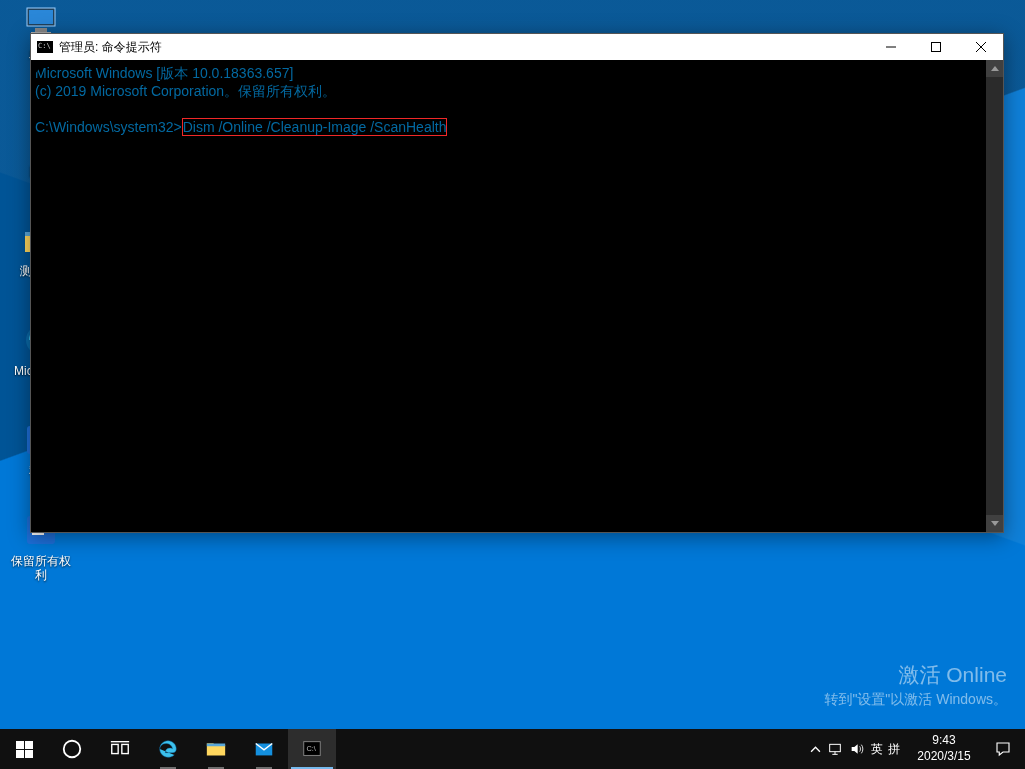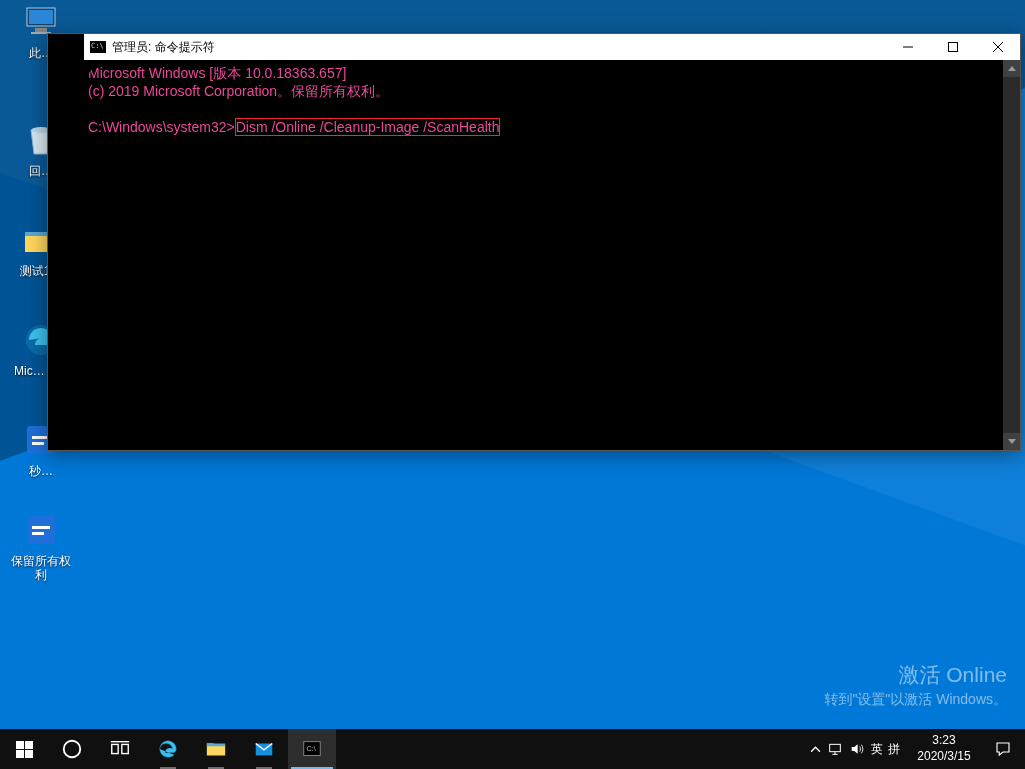--- a/index.html
+++ b/index.html
@@ -13,30 +13,30 @@
 .desk-icon { position: absolute; width: 70px; text-align: center; color: #fff; font-size: 12px; text-shadow: 0 1px 2px rgba(0,0,0,0.8); cursor: default; }
 .desk-icon .glyph { width: 40px; height: 40px; margin: 0 auto 4px; display: flex; align-items: center; justify-content: center; }
 .desk-icon .label { line-height: 1.2; word-break: break-all; }
 
 
 .watermark { position: absolute; right: 18px; bottom: 60px; text-align: right; color: rgba(255,255,255,0.5); }
 .watermark .wm1 { font-size: 21px; }
 .watermark .wm2 { font-size: 14px; margin-top: 2px; }
 
 
-.cmd-window { position: absolute; left: 47px; top: 33px; width: 974px; height: 418px; background: #000; border: 1px solid #555; box-shadow: 0 4px 20px rgba(0,0,0,0.4); display: flex; flex-direction: column; padding-left: 36px; }
+.cmd-window { position: absolute; left: 30px; top: 33px; width: 974px; height: 500px; background: #000; border: 1px solid #555; box-shadow: 0 4px 20px rgba(0,0,0,0.4); display: flex; flex-direction: column; }
 .titlebar { height: 26px; background: #fff; display: flex; align-items: center; color: #000; }
 .titlebar .app-icon { width: 16px; height: 12px; margin: 0 6px; background: #000; position: relative; }
 .titlebar .app-icon::after { content: "C:\\"; position: absolute; color: #ccc; font: 7px/8px monospace; left: 1px; top: 1px; }
 .titlebar .title-text { flex: 1; font-size: 12px; }
 .win-btn { width: 45px; height: 26px; display: flex; align-items: center; justify-content: center; }
 .win-btn svg { stroke: #000; stroke-width: 1; fill: none; }
 
 .cmd-body { flex: 1; display: flex; overflow: hidden; }
-.cmd-text { flex: 1; padding: 4px; color: #ec4899; font: 14px/18px "NSimSun", "SimSun", "Consolas", monospace; white-space: pre; overflow: hidden; border-radius: 29px; }
+.cmd-text { flex: 1; padding: 4px; color: #0369a1; font: 14px/18px "NSimSun", "SimSun", "Consolas", monospace; white-space: pre; overflow: hidden; border-radius: 29px; }
 .cmd-text .hl { border: 1.5px solid #f02828; }
 .scrollbar { width: 17px; background: #2b2b2b; display: flex; flex-direction: column; }
 .sb-btn { height: 17px; background: #404040; display: flex; align-items: center; justify-content: center; }
 .sb-track { flex: 1; }
 .sb-arrow { border-style: solid; }
 
 
 .taskbar { position: absolute; left: 0; bottom: 0; width: 100%; height: 40px; background: #101010; display: flex; align-items: stretch; color: #fff; }
 .tb-item { display: flex; align-items: center; justify-content: center; position: relative; }
 .start { width: 48px; }
@@ -222,21 +222,21 @@
           <line x1="12" y1="16" x2="12" y2="20" stroke="#fff" stroke-width="1.5"></line>
         </svg>
       <svg width="16" height="16" viewBox="0 0 24 24">
           <path d="M4 9v6h4l5 4V5l-5 4z" fill="#fff"></path>
           <path d="M16 8c1.5 1.5 1.5 6.5 0 8M18.5 5.5c3 3 3 10 0 13" fill="none" stroke="#fff" stroke-width="1.3"></path>
         </svg>
       <span class="ime">英  拼</span>
     </div>
     <div class="tb-item clock">
       <div>
-        <div>3:23</div>
+        <div>9:43</div>
         <div>2020/3/15</div>
       </div>
     </div>
     <div class="tb-item ncenter">
         <svg width="18" height="18" viewBox="0 0 24 24">
           <path d="M4 4h16v12H12l-5 4v-4H4z" fill="none" stroke="#fff" stroke-width="1.5"></path>
         </svg>
       </div>
   </div>
 </div>

